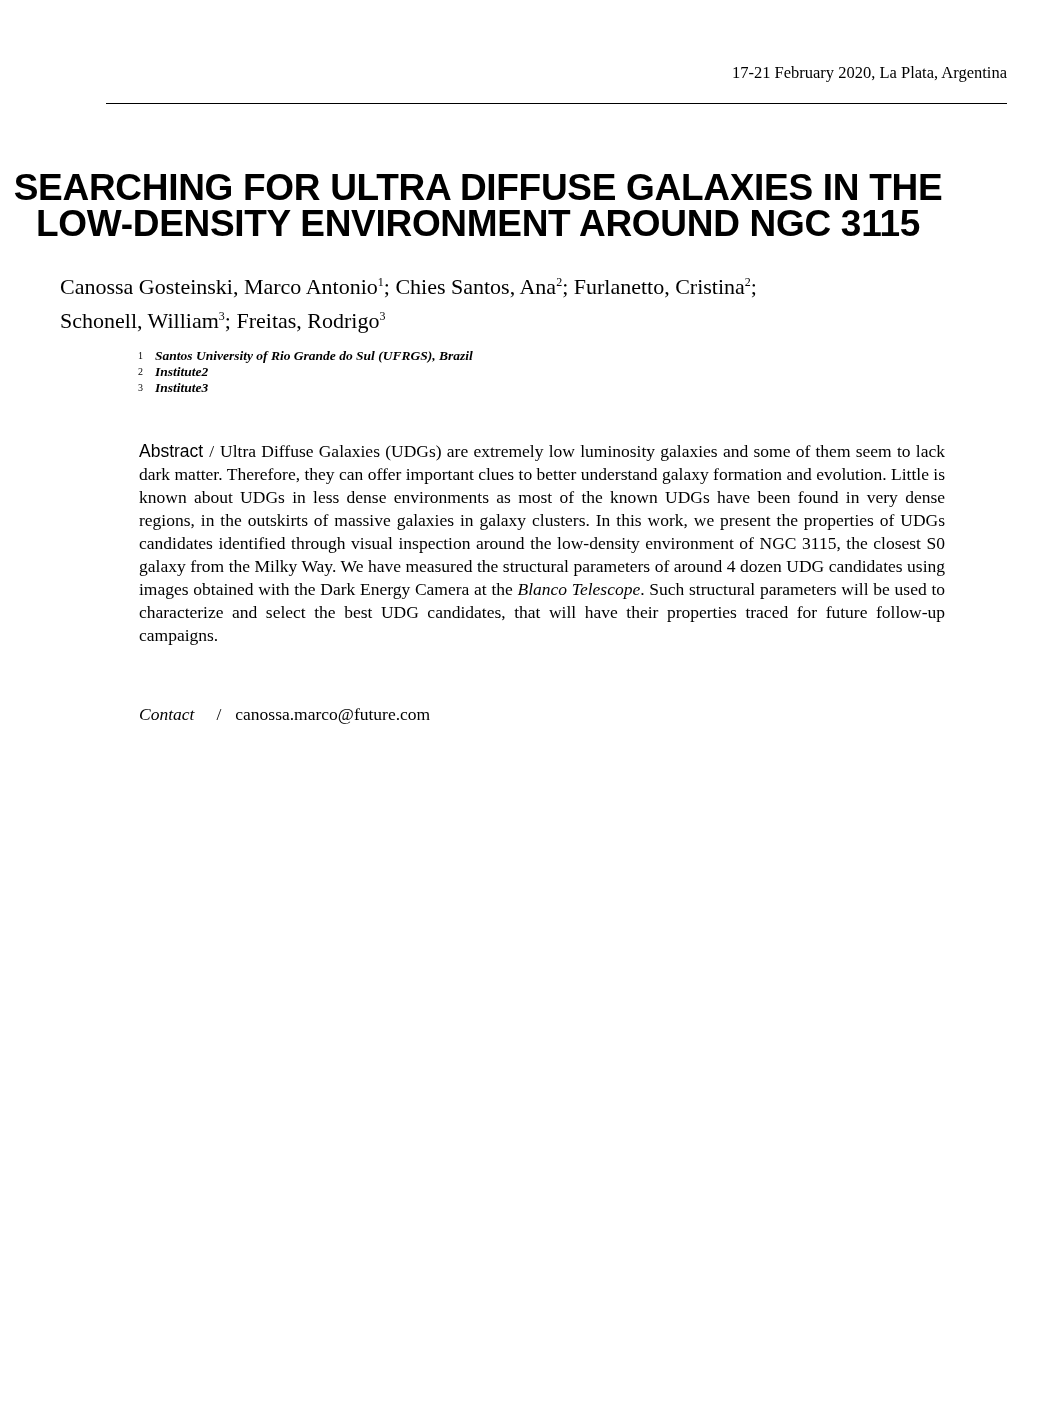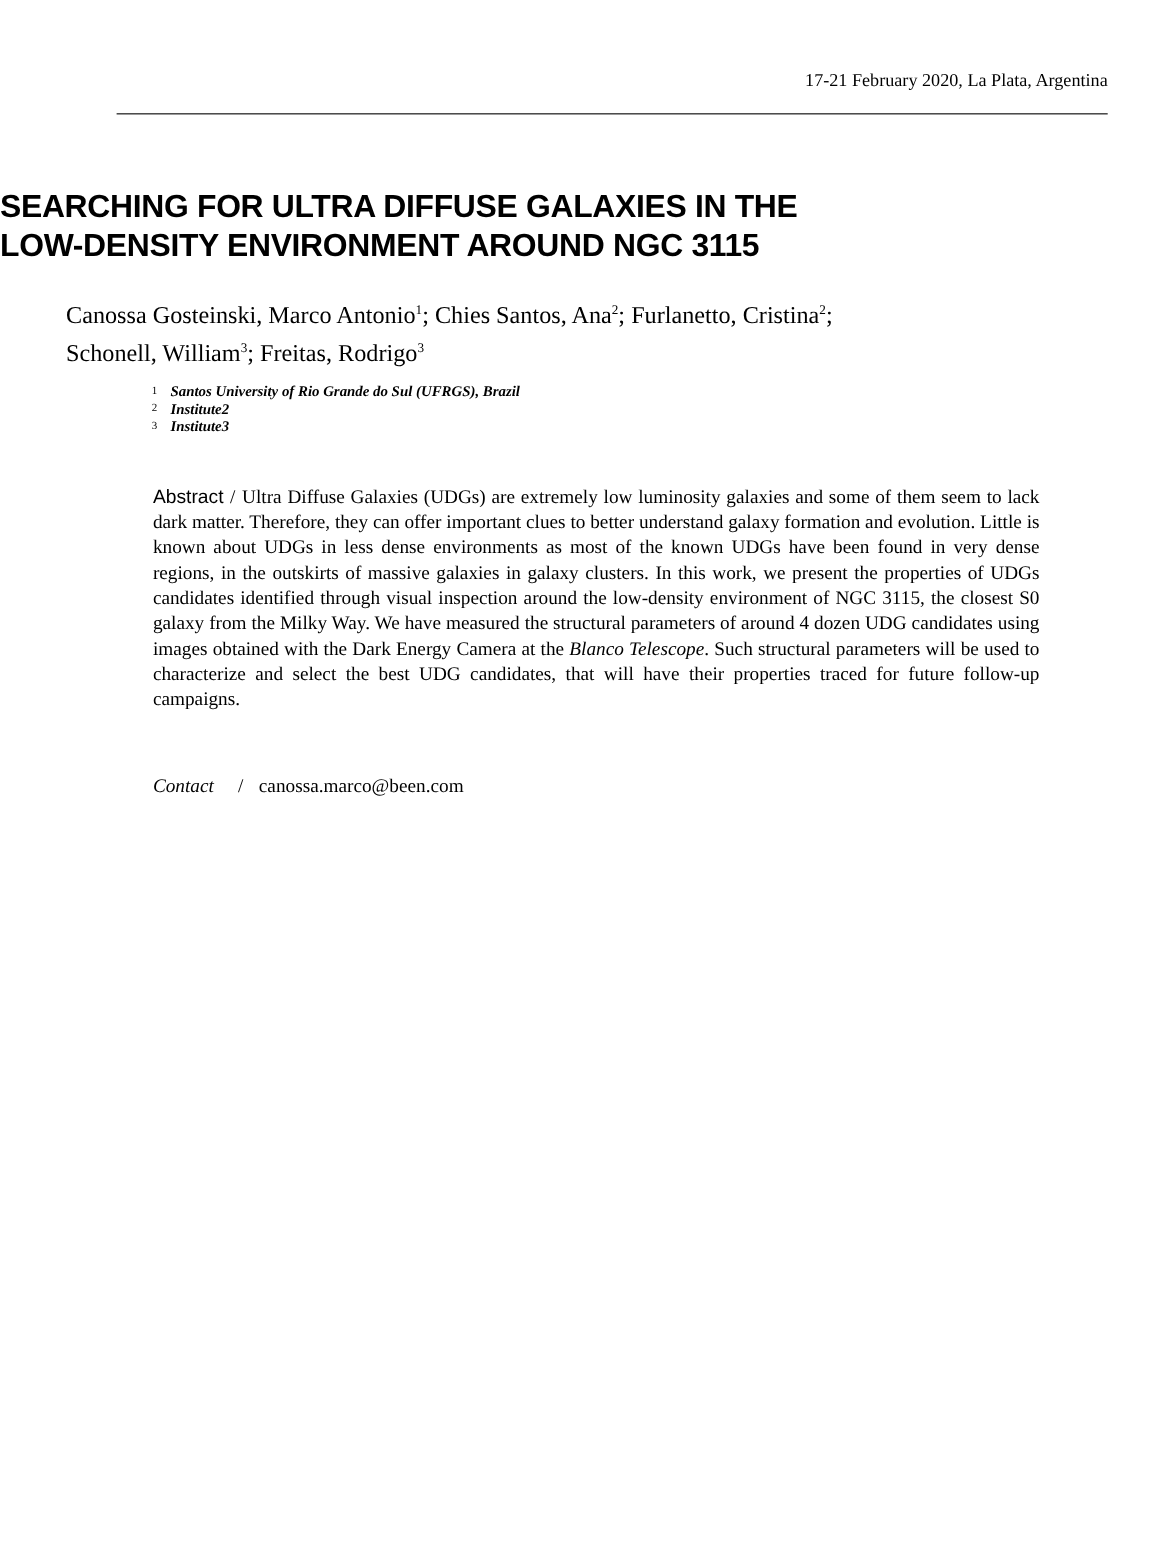--- a/index.html
+++ b/index.html
@@ -1,21 +1,21 @@
 <!DOCTYPE html>
 <html><head>
 <meta charset="utf-8">
 <style>
   html, body { margin:0; padding:0; background:#ffffff; }
   body { width:1058px; height:1411px; position:relative; overflow:hidden; color:#000; font-family:"DejaVu Serif", serif; }
   .hdr { position:absolute; top:62px; font-size:16.5px; line-height:22px; font-family:"Liberation Serif", serif; }
   .hdr-left { left:106px; }
   .hdr-right { right:51px; text-align:right; }
   .hdr-rule { position:absolute; left:106px; right:51px; top:103px; height:1px; background:#000; }
-  .title { position:absolute; left:0; width:956px; top:170px; text-align:left; font-family:"Liberation Sans", sans-serif; font-weight:bold; font-size:29px; line-height:36px; letter-spacing:-0.3px; }
+  .title { position:absolute; left:0; width:956px; top:170px; text-align:center; font-family:"Liberation Sans", sans-serif; font-weight:bold; font-size:37px; line-height:36px; letter-spacing:-0.3px; }
   .authors { position:absolute; left:60px; width:938px; top:268px; text-align:left; font-family:"Liberation Serif", serif; font-size:22px; line-height:28px; }
   .authors sup { font-size:12px; }
   .affils { position:absolute; left:138px; top:348px; font-family:"Liberation Serif", serif; font-size:13.5px; line-height:16px; }
   .affil { display:flex; }
   .affil .num { width:17px; font-size:10px; font-style:normal; }
   .affil .txt { font-style:italic; font-weight:bold; }
   .abstract { position:absolute; left:139px; width:806px; top:440px; font-family:"Liberation Serif", serif; font-size:17.5px; line-height:23px; text-align:justify; }
   .abstract .lbl { font-family:"Liberation Sans", sans-serif; font-weight:normal; }
   .abstract .sep { margin:0 6px; }
   .contact { position:absolute; left:139px; top:703px; font-family:"Liberation Serif", serif; font-size:17.5px; line-height:23px; }
@@ -58,14 +58,14 @@
       <span class="num">3</span>
       <span class="txt">Institute3</span>
     </div>
 </div>
 
 <div class="abstract">
   <span class="lbl">Abstract</span><span class="sep">/</span><span>Ultra Diffuse Galaxies (UDGs) are extremely low luminosity galaxies and some of them seem to lack dark matter. Therefore, they can offer important clues to better understand galaxy formation and evolution. Little is known about UDGs in less dense environments as most of the known UDGs have been found in very dense regions, in the outskirts of massive galaxies in galaxy clusters. In this work, we present the properties of UDGs candidates identified through visual inspection around the low-density environment of NGC 3115, the closest S0 galaxy from the Milky Way.  We have measured the structural parameters of around 4 dozen UDG candidates using images obtained with the Dark Energy Camera at the </span><i>Blanco Telescope</i><span>. Such structural parameters will be used to characterize and select the best UDG candidates, that will have their properties traced for future follow-up campaigns.</span>
 </div>
 
 <div class="contact">
-  <span class="lbl">Contact</span><span class="sep">/</span><span>canossa.marco@been.com</span>
+  <span class="lbl">Contact</span><span class="sep">/</span><span>canossa.marco@future.com</span>
 </div>
 
 </body></html>

